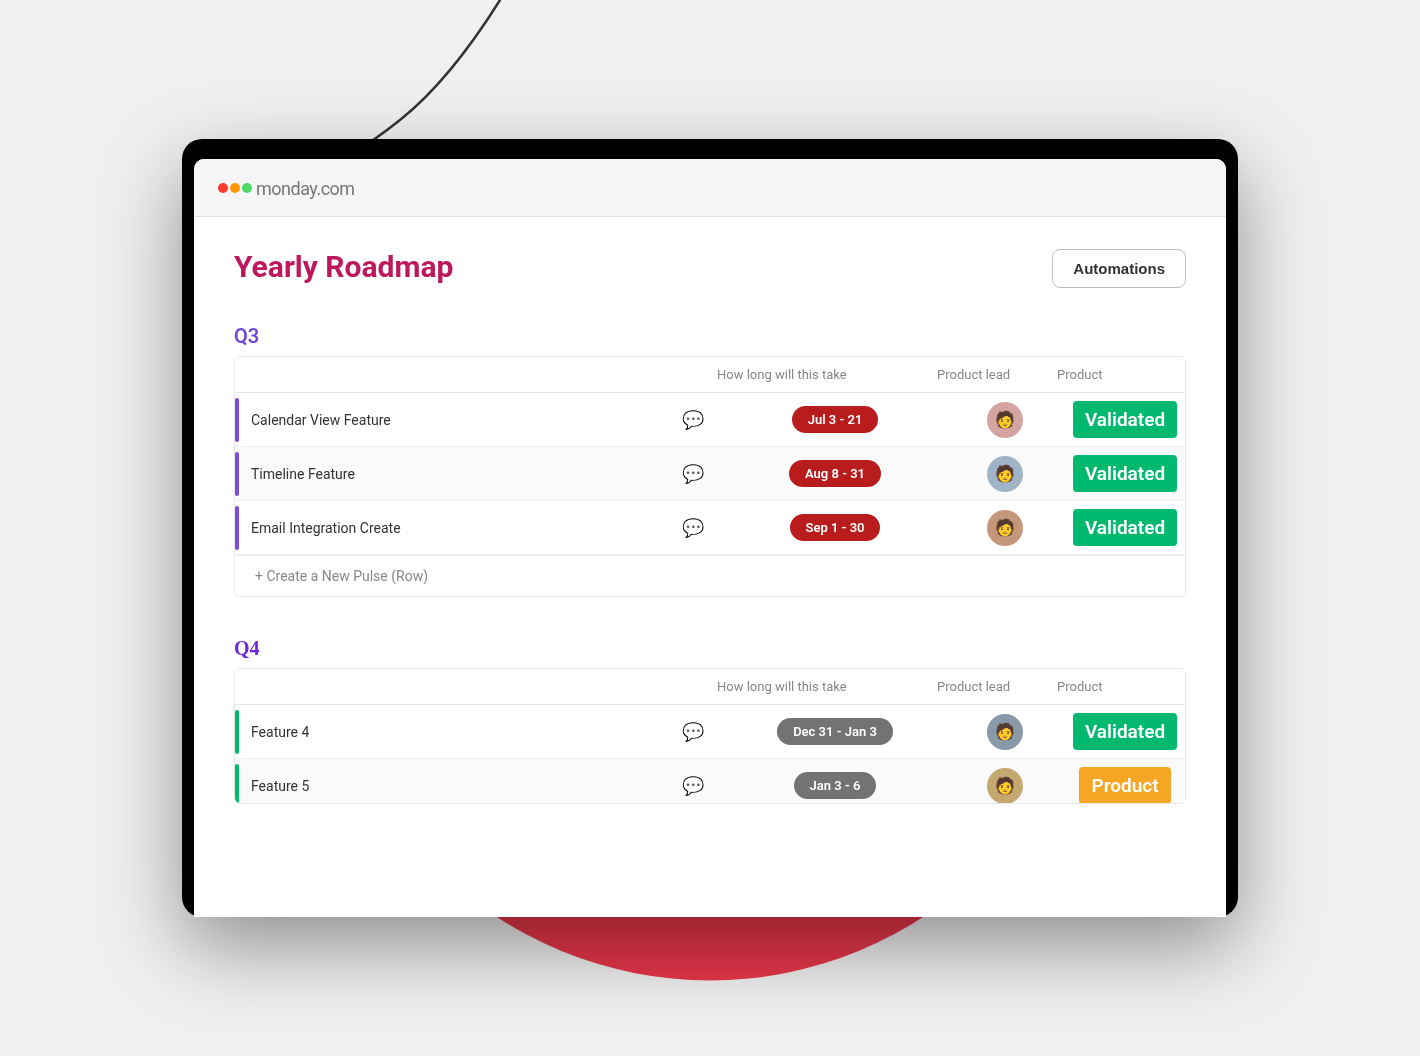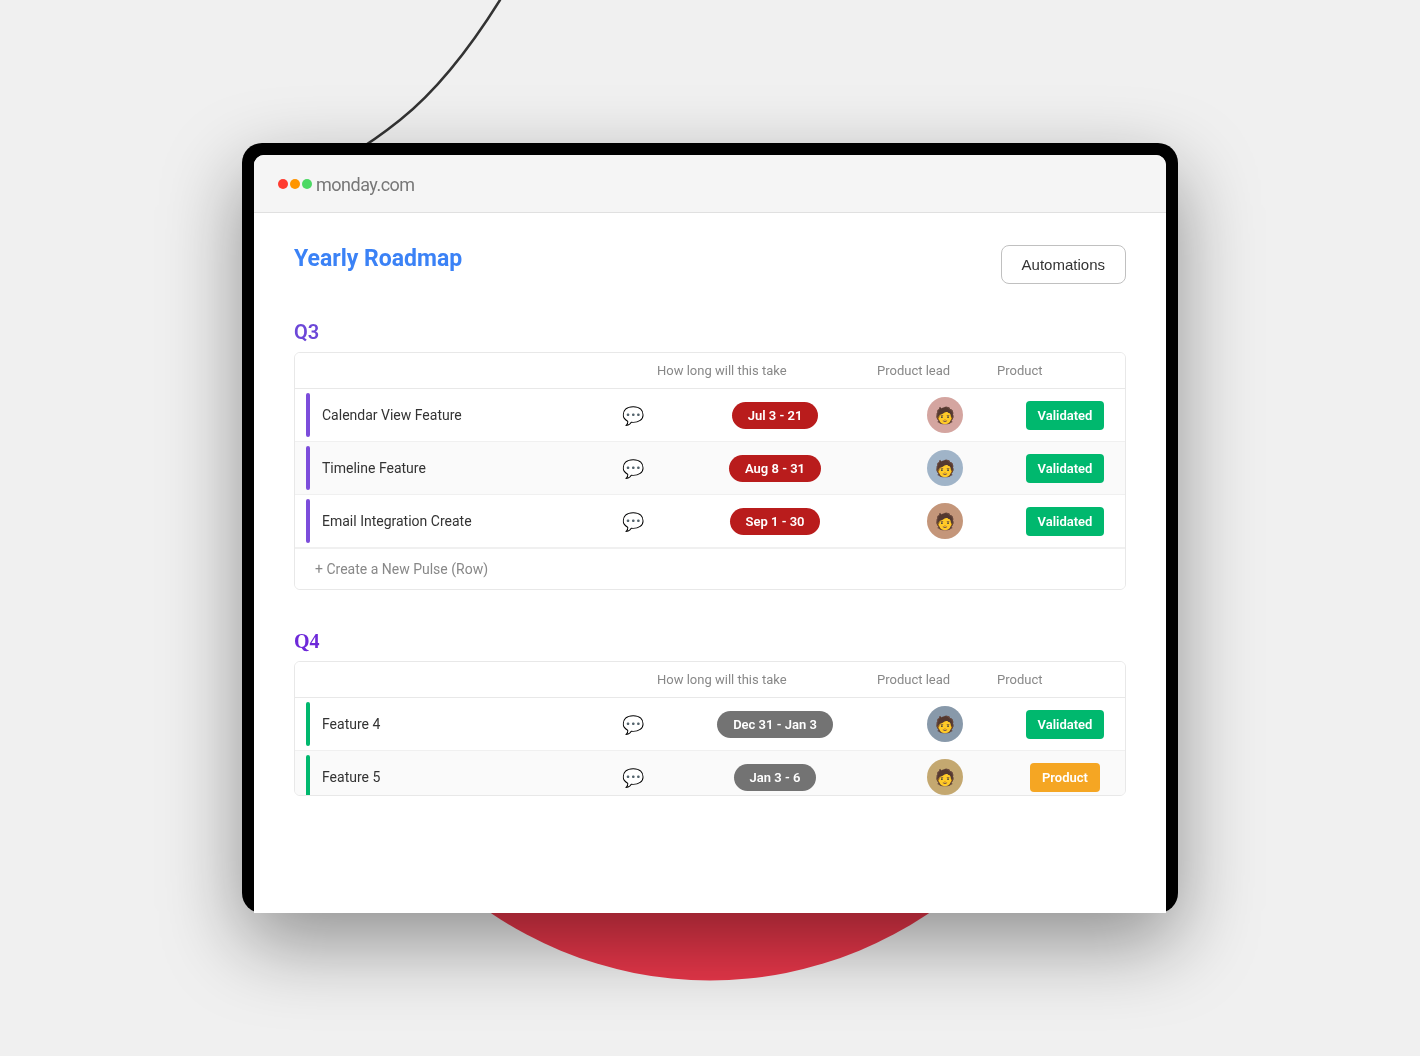--- a/index.html
+++ b/index.html
@@ -33,24 +33,24 @@
       position: absolute;
       top: 0;
       left: 200px;
       z-index: 1;
     }
 
     
     .monitor {
       position: relative;
       z-index: 2;
-      width: 936px;
+      width: 1056px;
       background: #000;
       border-radius: 20px;
-      padding: 12px 12px 0 12px;
+      padding: 20px 12px 0 12px;
       box-shadow: 0 30px 80px rgba(0,0,0,0.4);
     }
 
     .monitor-screen {
       background: #f5f5f5;
       border-radius: 10px 10px 0 0;
       overflow: hidden;
     }
 
     
@@ -106,33 +106,34 @@
 
     
     .page-header {
       display: flex;
       justify-content: space-between;
       align-items: flex-start;
       margin-bottom: 36px;
     }
 
     .page-title {
-      font-size: 23px;
+      font-size: 30px;
       font-weight: 700;
-      color: #3b82f6;
+      color: #be185d;
     }
 
     .automations-btn {
       border: 1.5px solid #c0c0c0;
       background: #fff;
       padding: 10px 20px;
       border-radius: 8px;
       font-size: 15px;
       cursor: pointer;
       color: #333;
+      font-weight: bold;
     }
 
     
     .section {
       margin-bottom: 40px;
     }
 
     .section-title {
       font-size: 20px;
       font-weight: 600;
@@ -230,21 +231,21 @@
 
     .avatar-1 { background: #d4a5a0; }
     .avatar-2 { background: #a0b4c8; }
     .avatar-3 { background: #c4967a; }
     .avatar-4 { background: #8899aa; }
     .avatar-5 { background: #c4a870; }
 
     .status-badge {
       padding: 7px 12px;
       border-radius: 4px;
-      font-size: 13px;
+      font-size: 19px;
       font-weight: 600;
       color: #fff;
       text-align: center;
     }
 
     .status-validated { background: #00b86e; }
     .status-research { background: #f5a623; }
 
     .create-row {
       padding: 12px 16px 12px 20px;
@@ -259,21 +260,20 @@
       display: flex;
       align-items: center;
       justify-content: center;
       padding: 8px;
     }
 
     .table-cell-name {
       display: flex;
       align-items: center;
       gap: 0;
-      margin-left: 11px;
     }
   </style>
 </head>
 <body>
 
 <div class="bg-circle"></div>
 
 <svg class="curve-line" width="400" height="200" viewBox="0 0 400 200" fill="none">
   <path d="M 300 0 Q 250 80 200 120 Q 150 160 100 180" stroke="#333" stroke-width="2.5" fill="none" stroke-linecap="round"></path>
 </svg>

